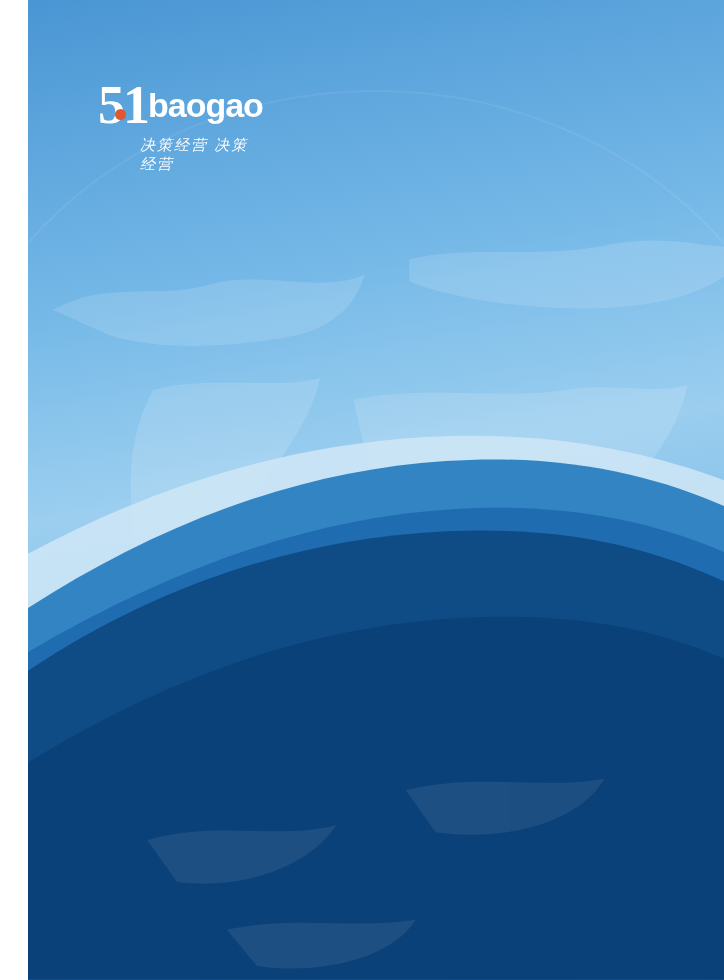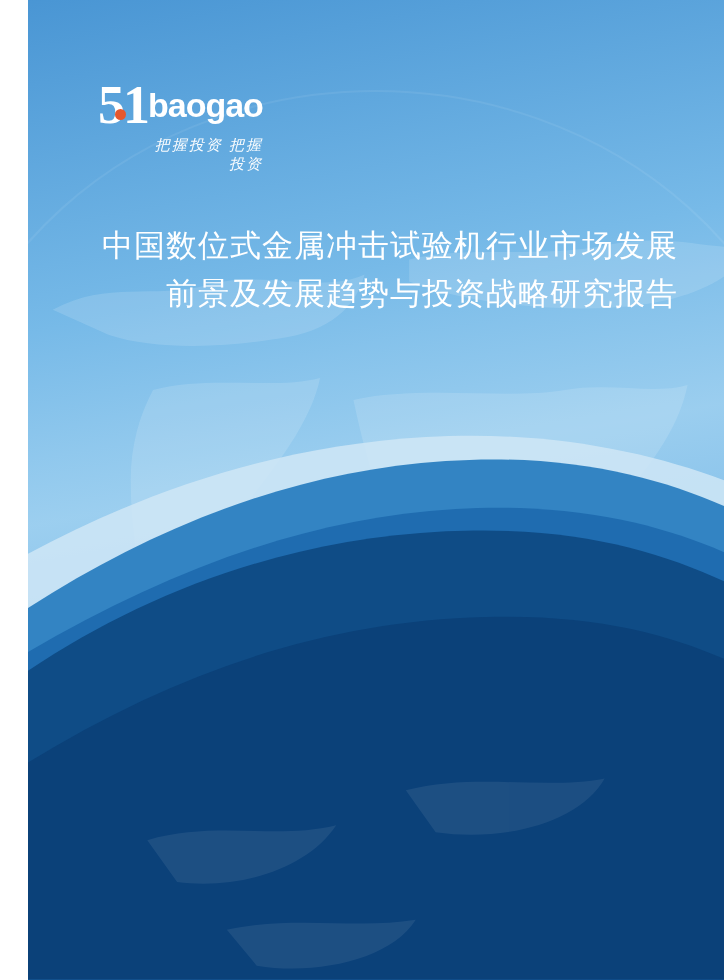--- a/index.html
+++ b/index.html
@@ -28,21 +28,20 @@
     z-index: 40;
   }
   .cover {
     position: absolute;
     left: 28px;
     top: 0;
     width: 696px;
     height: 980px;
     overflow: hidden;
     background: linear-gradient(160deg, #3e8fd0 0%, #5aa7de 18%, #7cbde9 38%, #4e9ad6 60%, #2a76bd 78%, #1b5fa6 100%);
-    text-align: right;
   }
   
   .sky {
     position: absolute;
     left: 0;
     top: 0;
     width: 100%;
     height: 62%;
     background: linear-gradient(170deg, #4a96d4 0%, #77bae8 45%, #9ed0f0 72%, #7fbde9 100%);
     opacity: 0.95;
@@ -200,19 +199,18 @@
         </g>
       </svg>
     </div>
 
     <div class="logo">
       <span class="logo-mark">
         <span class="logo-dot"></span>
         <span>51</span>
       </span>
       <span class="logo-word">baogao</span>
-      <span class="logo-sub">把握投资 把握投资</span>
-    </div>
-
-    <div class="title">中国数位式金属冲击试验机行业市场发展前景及发展趋势与投资战略研究报告</div>
+      <span class="logo-sub">决策经营 决策经营</span>
+    </div>
+
 
   </div>
 </div>
 
 </body></html>

